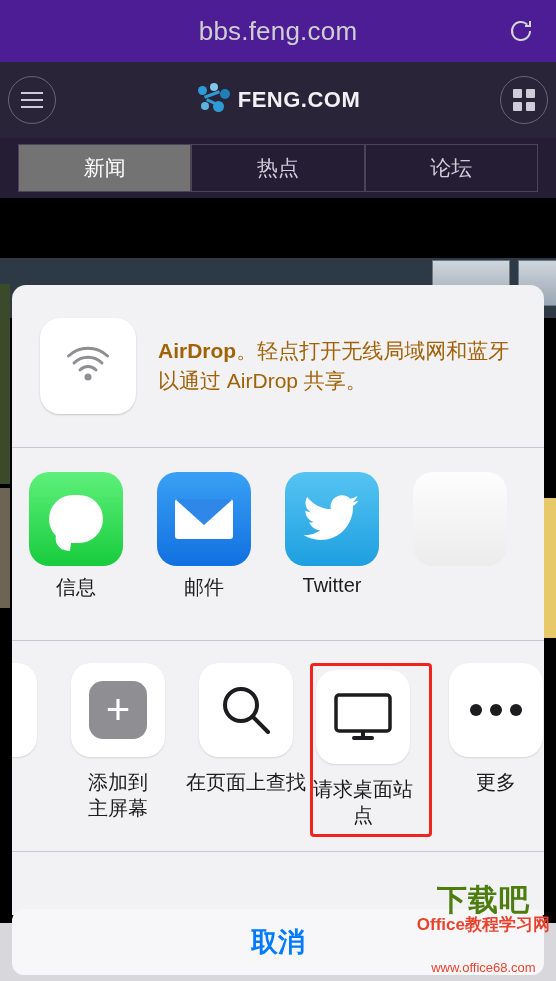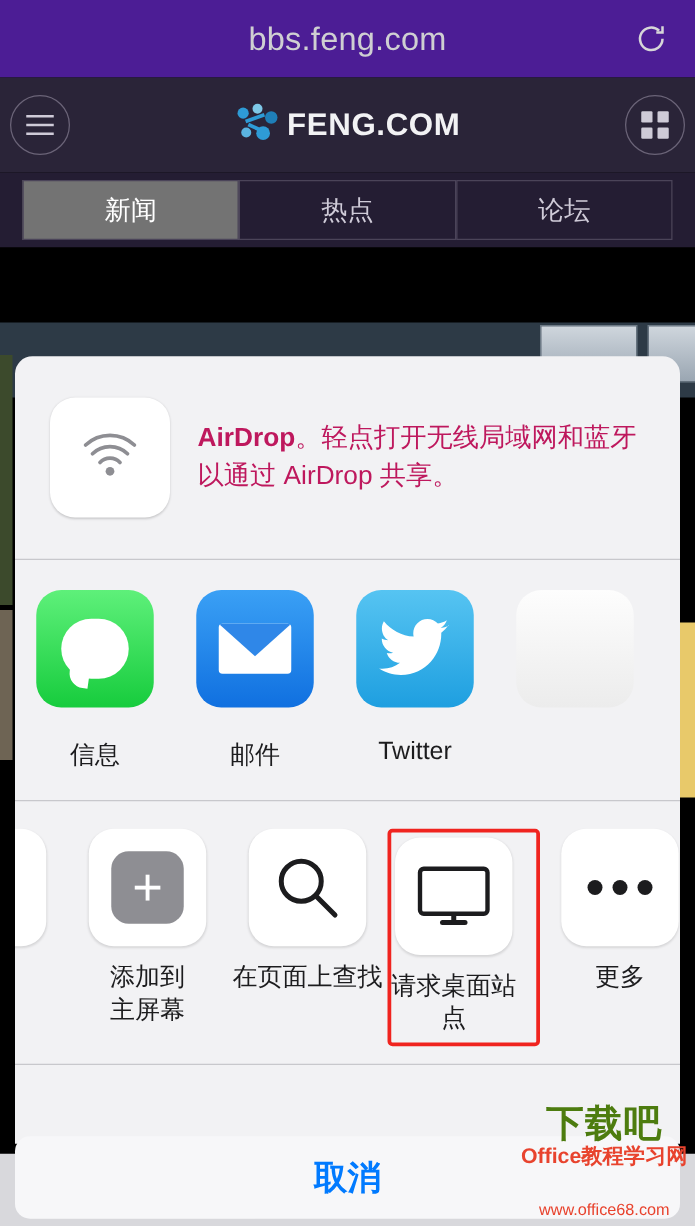--- a/index.html
+++ b/index.html
@@ -99,21 +99,21 @@
   .brand-mark .d5 { width: 11px; height: 11px; left: 17px; top: 18px; background:#2e9bd6; }
   .brand-mark .bar {
     position: absolute;
     background: #2e9bd6;
     height: 3px;
   }
   .brand-mark .b1 { width: 16px; left: 8px; top: 10px; transform: rotate(-20deg); }
   .brand-mark .b2 { width: 14px; left: 10px; top: 18px; transform: rotate(25deg); }
   .brand-text {
     color: #f2f2f4;
-    font-size: 25px;
+    font-size: 22px;
     font-weight: bold;
     letter-spacing: 0.5px;
   }
   .grid-btn {
     position: absolute;
     right: 8px;
     width: 46px; height: 46px;
     border-radius: 50%;
     border: 1.5px solid #6b6478;
     display: grid;
@@ -237,21 +237,21 @@
     display: flex;
     align-items: center;
     justify-content: center;
     flex: none;
   }
   .airdrop-icon svg { display: block; }
   .airdrop-text {
     margin-left: 22px;
     font-size: 21px;
     line-height: 30px;
-    color: #be185d;
+    color: #a16207;
   }
   .airdrop-text b { font-weight: bold; }
 
   
   .apps-row {
     display: flex;
     align-items: flex-start;
     padding: 24px 0 18px 0;
     position: relative;
     overflow: hidden;
@@ -267,21 +267,21 @@
   .app-tile {
     width: 94px; height: 94px;
     border-radius: 20px;
     display: flex;
     align-items: center;
     justify-content: center;
     overflow: hidden;
     position: relative;
   }
   .app-label {
-    margin-top: 24px;
+    margin-top: 8px;
     font-size: 20px;
     color: #1c1c1e;
     white-space: nowrap;
   }
   .tile-messages { background: linear-gradient(#5ef07a, #17cc3d); }
   .tile-mail { background: linear-gradient(#3aa0f5, #1070e0); }
   .tile-reminders { background: #ffffff; box-shadow: 0 0 0 1px #e2e2e6 inset; }
   .tile-twitter { background: linear-gradient(#56c4f2, #1e9fe0); }
   .tile-partial { background: linear-gradient(#fdfdfd, #ececec); }
 

